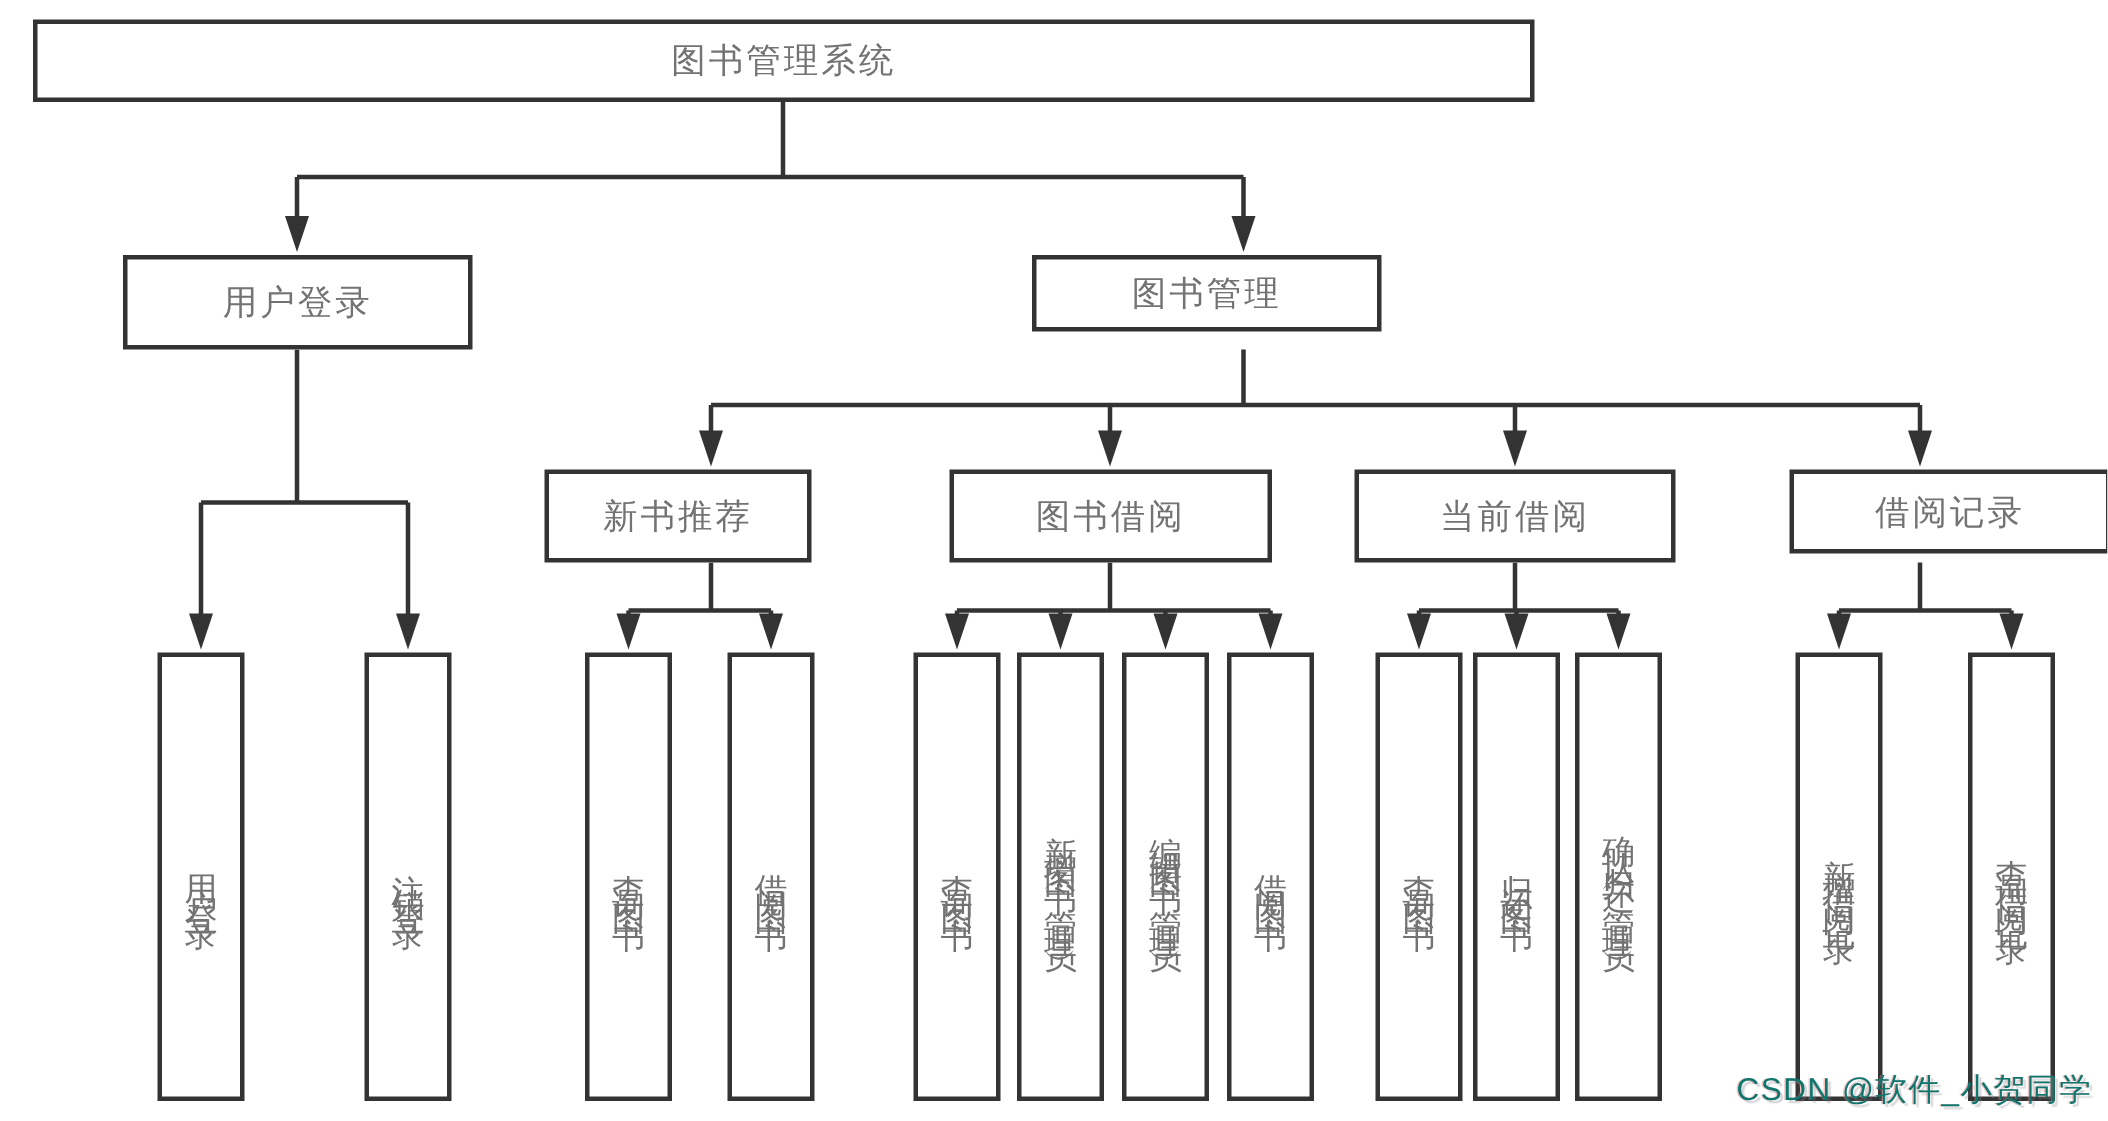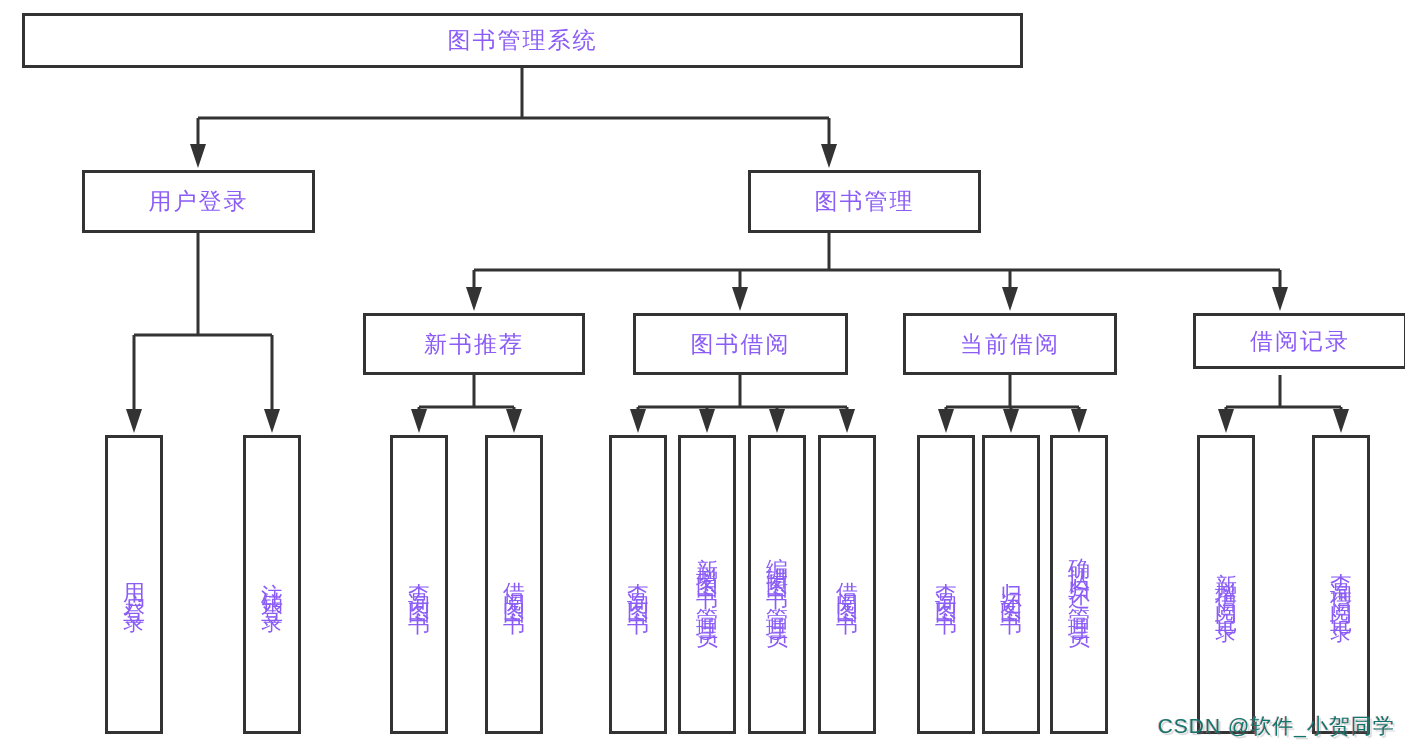--- a/index.html
+++ b/index.html
@@ -12,38 +12,38 @@
   }
   .connectors{position:absolute;left:0;top:0;}
   .node{
     position:absolute;
     box-sizing:border-box;
     border:3px solid #333333;
     background:#ffffff;
     display:flex;
     align-items:center;
     justify-content:center;
-    color:#8b5cf6;
+    color:#737373;
     font-family:Liberation Serif, serif;
   }
   .h-node{font-size:23px;letter-spacing:2px;white-space:nowrap;}
   .leaf{width:58px;top:435px;height:299px;}
   .leaf .vtext{
     writing-mode:vertical-rl;
     text-orientation:mixed;
     font-size:22px;
     line-height:1;
     letter-spacing:10px;
     white-space:nowrap;
   }
   
   .root-box{left:22px;top:13px;width:1001px;height:55px;}
   .n-user-login{left:82px;top:170px;width:233px;height:63px;}
-  .n-book-mgmt{left:748px;top:170px;width:233px;height:63px;}
-  .n-new-book{left:363px;top:313px;width:222px;height:62px;}
+  .n-book-mgmt{left:688px;top:170px;width:233px;height:51px;}
+  .n-new-book{left:363px;top:313px;width:178px;height:62px;}
   .n-book-borrow{left:633px;top:313px;width:215px;height:62px;}
   .n-current-borrow{left:903px;top:313px;width:214px;height:62px;}
   .n-borrow-record{left:1173px;top:313px;width:214px;height:56px;margin-left:20px;}
   .l-a1{left:105px;} .l-a2{left:243px;}
   .l-b1{left:390px;} .l-b2{left:485px;}
   .l-c1{left:609px;} .l-c2{left:678px;} .l-c3{left:748px;} .l-c4{left:818px;}
   .l-d1{left:917px;} .l-d2{left:982px;} .l-d3{left:1050px;}
   .l-e1{left:1197px;} .l-e2{left:1312px;}
   .watermark{
     position:absolute;

